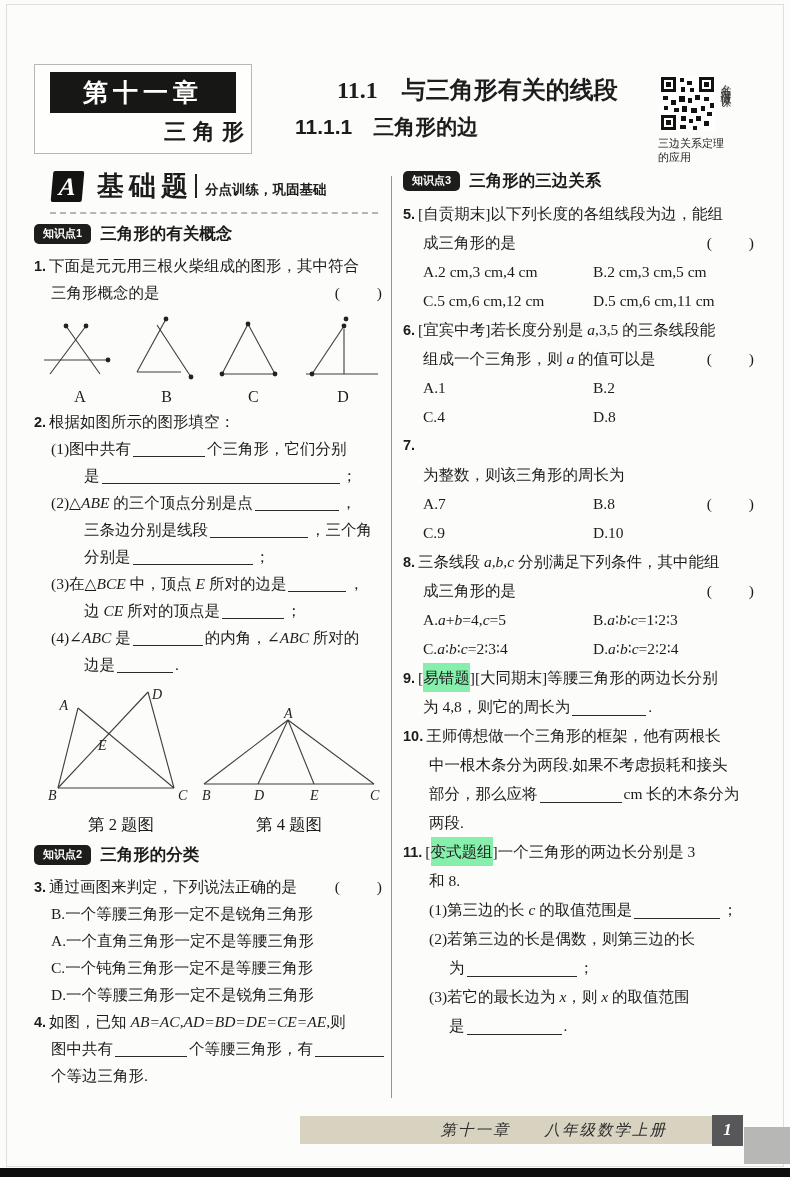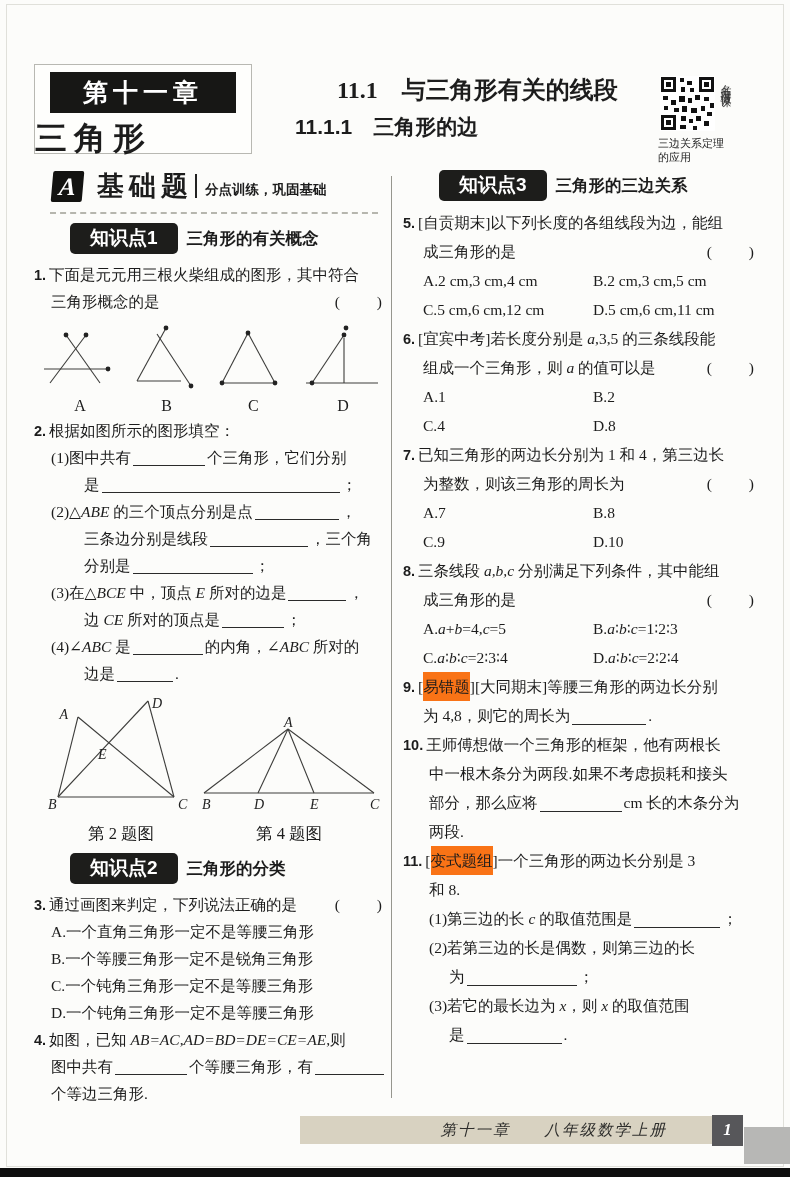--- a/index.html
+++ b/index.html
@@ -8,22 +8,22 @@
     background:#fcfcfa;color:#1c1c1c;
     font-family:"Liberation Serif","DejaVu Serif",serif;
   }
   .page-frame{position:absolute;inset:4px 6px 10px 6px;border:1px solid #e0e0da;pointer-events:none;}
 
   
   .chapter-box{position:absolute;left:34px;top:64px;width:216px;height:88px;border:1px solid #b8b8b2;background:#fefefc;}
   .chapter-black{margin:7px auto 0;width:186px;height:41px;background:#171715;color:#fff;
     font-family:"Liberation Sans",sans-serif;font-weight:700;font-size:25px;letter-spacing:5px;
     display:flex;align-items:center;justify-content:center;}
-  .chapter-sub{text-align:left;margin-top:4px;font-family:"Liberation Sans",sans-serif;
-    font-weight:700;font-size:32px;letter-spacing:7px;}
+  .chapter-sub{text-align:right;margin-top:4px;font-family:"Liberation Sans",sans-serif;
+    font-weight:700;font-size:22px;letter-spacing:7px;}
   .sec-title1{position:absolute;left:289px;top:74px;font-family:Liberation Serif, serif;font-weight:700;font-size:24px;margin-left:48px;}
   .sec-title2{position:absolute;left:289px;top:113px;font-family:"Liberation Sans",sans-serif;font-weight:700;font-size:21px;margin-left:6px;}
   .qr{position:absolute;left:660px;top:76px;width:55px;height:55px;}
   .qr-side{position:absolute;left:718px;top:76px;writing-mode:vertical-rl;font-size:11px;letter-spacing:3px;color:#333;}
   .qr-cap{position:absolute;left:658px;top:136px;font-size:11px;line-height:14px;color:#222;}
 
   
   .columns{position:absolute;left:34px;top:166px;width:722px;height:938px;}
   .divider{position:absolute;left:357px;top:10px;bottom:6px;width:1px;background:#96968e;}
   .col-left{position:absolute;left:0;top:0;width:350px;overflow:hidden;}
@@ -34,32 +34,32 @@
   .a-sq{width:31px;height:31px;background:#131311;color:#fff;display:flex;align-items:center;justify-content:center;
     font-style:italic;font-weight:700;font-size:25px;transform:skew(-5deg);border-radius:2px;}
   .a-title{font-family:"Liberation Sans",sans-serif;font-weight:700;font-size:27px;letter-spacing:5px;margin-left:14px;}
   .a-bar{width:2px;height:24px;background:#222;margin:0 8px 0 2px;}
   .a-sub{font-family:"Liberation Sans",sans-serif;font-weight:700;font-size:13.5px;padding-top:8px;}
   .deco{height:5px;border-bottom:2px dashed #b6b6ae;margin:3px 6px 9px 16px;}
 
   
   .kp-row{display:flex;align-items:center;margin:8px 0 7px 0;}
   .kp-badge{background:#1d1d1b;color:#fff;font-family:"Liberation Sans",sans-serif;font-weight:700;
-    font-size:19px;padding:2px 20px 3px;border-radius:5px;margin-right:9px;white-space:nowrap;margin-left:36px;}
+    font-size:11px;padding:2px 9px 3px;border-radius:5px;margin-right:9px;white-space:nowrap;}
   .kp-title{font-family:"Liberation Sans",sans-serif;font-weight:700;font-size:16.5px;}
 
   
   .tline{display:flex;align-items:baseline;white-space:pre;font-size:15.5px;line-height:27px;height:27px;}
   .col-right .tline{line-height:29px;height:29px;}
   .tline span{flex:none;}
   .txt{}
   .num{font-family:"Liberation Sans",sans-serif;font-weight:700;font-size:14.5px;padding-right:3px;}
   .math{font-style:italic;}
   .paren{margin-left:auto;letter-spacing:2px;}
-  .tag{background:#f97316;}
+  .tag{background:#86efac;}
   .blank{display:inline-block;border-bottom:1px solid #2a2a2a;height:15px;align-self:flex-end;margin:0 2px 5px 2px;}
   .c1{width:170px;flex:none;display:inline-flex;align-items:baseline;}
   .c2{flex:none;display:inline-flex;align-items:baseline;}
 
   
   .fig-row{display:flex;justify-content:space-between;align-items:flex-end;margin:6px 2px 2px 10px;height:94px;}
   .fig-item{text-align:center;}
   .fig-letter{font-size:16px;margin-top:2px;}
   .figpair{display:flex;justify-content:space-between;align-items:flex-end;margin:8px 4px 2px 12px;}
   .fig-cap{text-align:center;font-size:16.5px;margin-top:2px;}
@@ -247,24 +247,24 @@
       </div>
     </div>
 
     <div class="kp-row">
       <span class="kp-badge">知识点2</span>
       <span class="kp-title">三角形的分类</span>
     </div>
 
     <div>
         <div class="tline"><span class="num">3.</span><span class="txt">通过画图来判定，下列说法正确的是</span><span class="paren">(　　)</span></div>
+        <div class="tline" style="padding-left: 17px;"><span class="txt">B.一个等腰三角形一定不是锐角三角形</span></div>
         <div class="tline" style="padding-left: 17px;"><span class="txt">A.一个直角三角形一定不是等腰三角形</span></div>
-        <div class="tline" style="padding-left: 17px;"><span class="txt">B.一个等腰三角形一定不是锐角三角形</span></div>
         <div class="tline" style="padding-left: 17px;"><span class="txt">C.一个钝角三角形一定不是等腰三角形</span></div>
-        <div class="tline" style="padding-left: 17px;"><span class="txt">D.一个钝角三角形一定不是等腰三角形</span></div>
+        <div class="tline" style="padding-left: 17px;"><span class="txt">D.一个等腰三角形一定不是锐角三角形</span></div>
       </div>
     <div>
         <div class="tline"><span class="num">4.</span><span class="txt">如图，已知 </span><span class="math">AB=AC</span><span class="txt">,</span><span class="math">AD=BD=DE=CE=AE</span><span class="txt">,则</span></div>
         <div class="tline" style="padding-left: 17px;"><span class="txt">图中共有</span><span class="blank" style="width: 72px;"></span><span class="txt">个等腰三角形，有</span><span class="blank" style="width: 80px;"></span></div>
         <div class="tline" style="padding-left: 17px;"><span class="txt">个等边三角形.</span></div>
       </div>
   </div>
 
   <div class="col-right">
     <div class="kp-row" style="margin-top:2px">
@@ -277,22 +277,22 @@
         <div class="tline" style="padding-left: 20px;"><span class="c1"><span class="txt">A.2 cm,3 cm,4 cm</span></span><span class="c2"><span class="txt">B.2 cm,3 cm,5 cm</span></span></div>
         <div class="tline" style="padding-left: 20px;"><span class="c1"><span class="txt">C.5 cm,6 cm,12 cm</span></span><span class="c2"><span class="txt">D.5 cm,6 cm,11 cm</span></span></div>
       </div>
     <div>
         <div class="tline"><span class="num">6.</span><span class="txt">[宜宾中考]若长度分别是 </span><span class="math">a</span><span class="txt">,3,5 的三条线段能</span></div>
         <div class="tline" style="padding-left: 20px;"><span class="txt">组成一个三角形，则 </span><span class="math">a</span><span class="txt"> 的值可以是</span><span class="paren">(　　)</span></div>
         <div class="tline" style="padding-left: 20px;"><span class="c1"><span class="txt">A.1</span></span><span class="c2"><span class="txt">B.2</span></span></div>
         <div class="tline" style="padding-left: 20px;"><span class="c1"><span class="txt">C.4</span></span><span class="c2"><span class="txt">D.8</span></span></div>
       </div>
     <div>
-        <div class="tline"><span class="num">7.</span><span class="txt">已知三角形的两边长分别为 1 和 4，第三边长</span></div>
-        <div class="tline" style="padding-left: 20px;"><span class="txt">为整数，则该三角形的周长为</span><span class="paren">(　　)</span></div>
+        <div class="tline"><span class="num">7.</span></div>
+        <div class="tline" style="padding-left: 20px; flex-direction: column;"><span class="txt">为整数，则该三角形的周长为</span><span class="paren">(　　)</span></div>
         <div class="tline" style="padding-left: 20px;"><span class="c1"><span class="txt">A.7</span></span><span class="c2"><span class="txt">B.8</span></span></div>
         <div class="tline" style="padding-left: 20px;"><span class="c1"><span class="txt">C.9</span></span><span class="c2"><span class="txt">D.10</span></span></div>
       </div>
     <div>
         <div class="tline"><span class="num">8.</span><span class="txt">三条线段 </span><span class="math">a,b,c</span><span class="txt"> 分别满足下列条件，其中能组</span></div>
         <div class="tline" style="padding-left: 20px;"><span class="txt">成三角形的是</span><span class="paren">(　　)</span></div>
         <div class="tline" style="padding-left: 20px;"><span class="c1"><span class="txt">A.</span><span class="math">a</span><span class="txt">+</span><span class="math">b</span><span class="txt">=4,</span><span class="math">c</span><span class="txt">=5</span></span><span class="c2"><span class="txt">B.</span><span class="math">a</span><span class="txt">∶</span><span class="math">b</span><span class="txt">∶</span><span class="math">c</span><span class="txt">=1∶2∶3</span></span></div>
         <div class="tline" style="padding-left: 20px;"><span class="c1"><span class="txt">C.</span><span class="math">a</span><span class="txt">∶</span><span class="math">b</span><span class="txt">∶</span><span class="math">c</span><span class="txt">=2∶3∶4</span></span><span class="c2"><span class="txt">D.</span><span class="math">a</span><span class="txt">∶</span><span class="math">b</span><span class="txt">∶</span><span class="math">c</span><span class="txt">=2∶2∶4</span></span></div>
       </div>
     <div>

